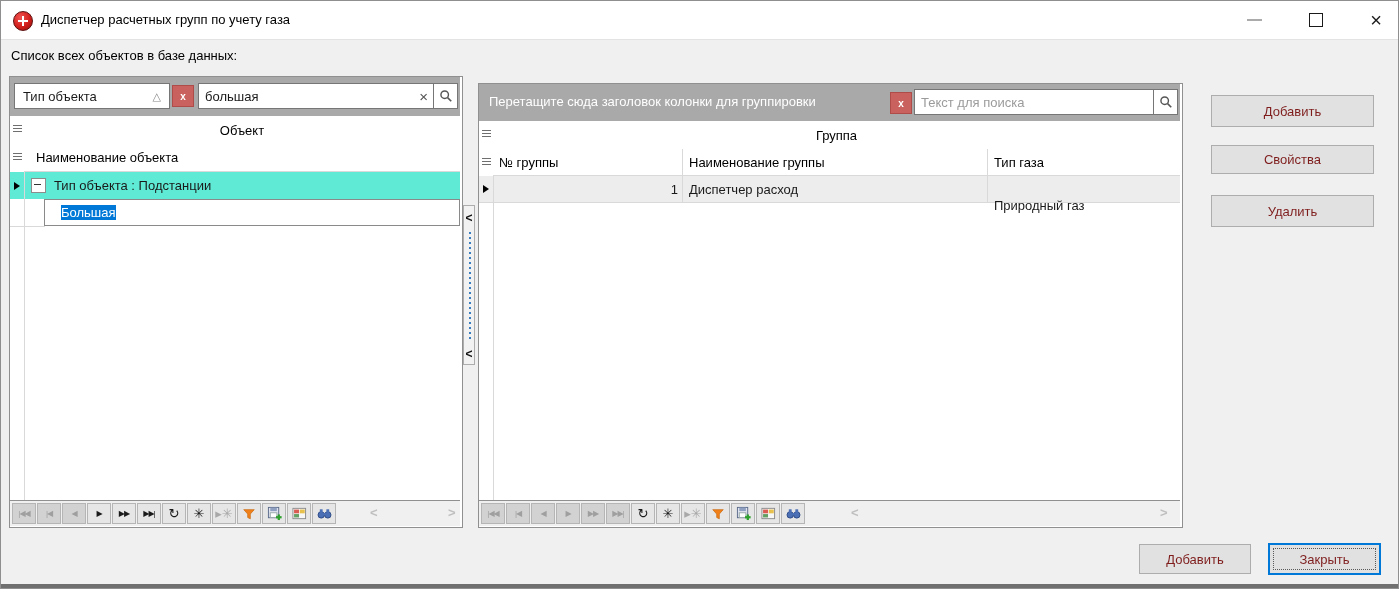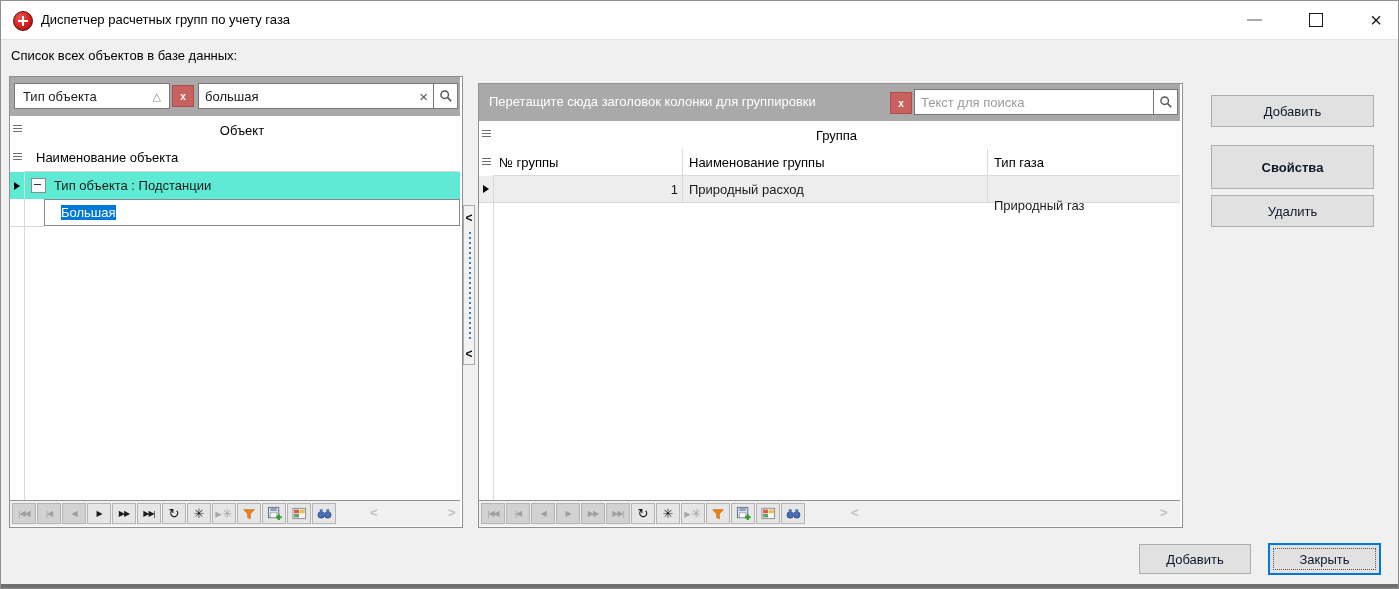--- a/index.html
+++ b/index.html
@@ -55,21 +55,21 @@
   .navbtn.gray{color:#a8a8a8;}
   .scrollarr{position:absolute;top:4px;color:#bfbfbf;font-weight:bold;font-size:13px;cursor:pointer;}
 
   
   #splitter{left:462px;top:204px;width:12px;height:160px;background:#f2f2f2;border:1px solid #adadad;box-sizing:border-box;}
   .split-arr{position:absolute;left:0;width:100%;text-align:center;font-weight:bold;font-size:12px;color:#111;cursor:pointer;}
   #split-dots{position:absolute;left:5px;top:26px;width:2px;height:108px;
     background:repeating-linear-gradient(to bottom,#3a7ebf 0 2px,transparent 2px 5px);}
 
   
-  .pushbtn{background:#e1e1e1;border:1px solid #adadad;display:flex;align-items:center;justify-content:center;color:#0f172a;cursor:pointer;box-sizing:border-box;}
+  .pushbtn{background:#e1e1e1;border:1px solid #adadad;display:flex;align-items:center;justify-content:center;color:#7f1d1d;cursor:pointer;box-sizing:border-box;}
   #close-btn{border:2px solid #0078d7;background:#e1e1e1;}
   #close-btn .focusring{position:absolute;left:3px;top:3px;right:3px;bottom:3px;border:1px dotted #5a5a5a;}
 
   
   .selhl{background:#0078d7;color:#fff;}
 
   #bottom-border{left:0;top:583px;width:100%;height:4px;background:#6f6f6f;}
 
   svg{display:block;}
 </style>
@@ -256,21 +256,21 @@
     </div>
 
     <div class="datarow-sel abs" style="left:0;top:92px;width:701px;height:26px;">
       <div class="abs" style="left:0;top:0;width:14px;height:26px;border-right:1px solid #d9d9d9;display:flex;align-items:center;justify-content:center;">
         <div class="rowind"></div>
       </div>
       <div class="abs" style="left:14px;top:0;width:190px;height:26px;border-right:1px solid #d9d9d9;display:flex;align-items:center;justify-content:flex-end;padding-right:4px;box-sizing:border-box;">
         <span>1</span>
       </div>
       <div class="abs" style="left:204px;top:0;width:305px;height:26px;border-right:1px solid #d9d9d9;display:flex;align-items:center;padding-left:6px;box-sizing:border-box;">
-        <span>Природный расход</span>
+        <span>Диспетчер расход</span>
       </div>
       <div class="abs" style="left:509px;top:16px;width:192px;height:26px;display:flex;align-items:center;padding-left:6px;box-sizing:border-box;">
         <span>Природный газ</span>
       </div>
     </div>
 
     <div class="navbar abs" style="left:0;top:416px;width:701px;height:25px;">
       <div class="navbtn dis" style="left:2px;">
           <span>|◀◀</span>
         </div>
@@ -330,21 +330,21 @@
         </svg>
       </div>
       <div class="scrollarr" style="left:372px;"><span>&lt;</span></div>
       <div class="scrollarr" style="left:681px;"><span>&gt;</span></div>
     </div>
   </div>
 
   <div class="pushbtn abs" style="left:1210px;top:94px;width:163px;height:32px;">
       <span>Добавить</span>
     </div>
-  <div class="pushbtn abs" style="left:1210px;top:144px;width:163px;height:44px;font-weight:bold;">
+  <div class="pushbtn abs" style="left:1210px;top:144px;width:163px;height:29px;">
       <span>Свойства</span>
     </div>
   <div class="pushbtn abs" style="left:1210px;top:194px;width:163px;height:32px;">
       <span>Удалить</span>
     </div>
 
   <div class="pushbtn abs" style="left:1138px;top:543px;width:112px;height:30px;">
       <span>Добавить</span>
     </div>
   <div class="pushbtn abs" id="close-btn" style="left:1267px;top:542px;width:113px;height:32px;">

